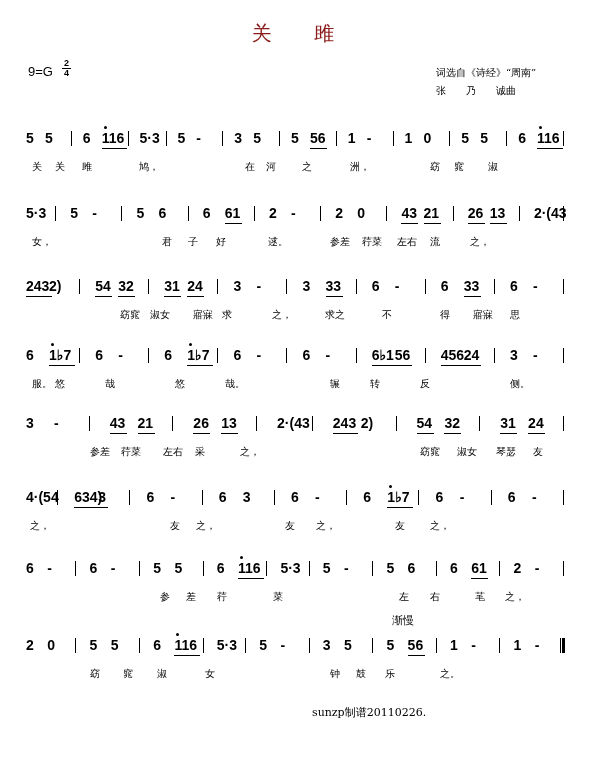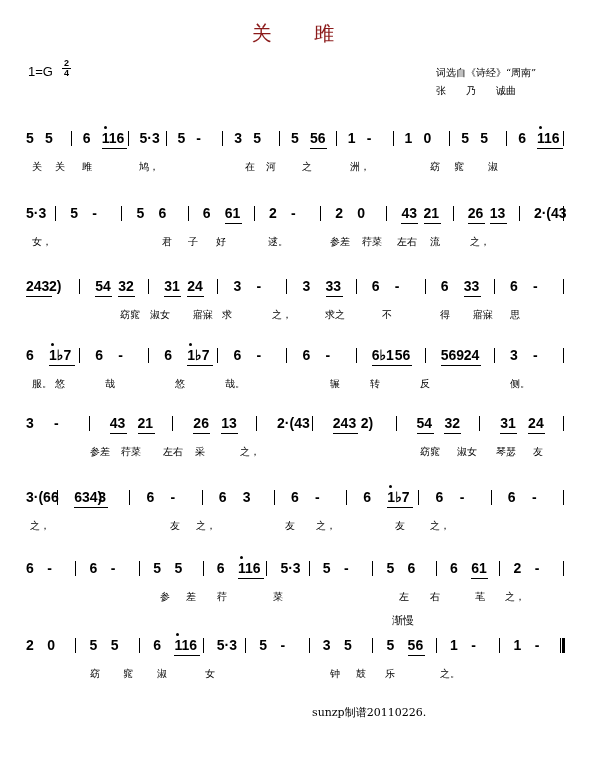--- a/index.html
+++ b/index.html
@@ -16,21 +16,21 @@
   .ul1{position:absolute;height:1px;background:#000;top:18px;}
   .dotabove{position:absolute;width:3px;height:3px;border-radius:50%;background:#000;top:-4px;}
   .lyr{position:absolute;top:30px;font-family:"DejaVu Serif",serif;font-size:10px;white-space:pre;}
   .tempo{position:absolute;left:392px;top:613px;font-family:"DejaVu Serif",serif;font-size:11px;}
   .footer{position:absolute;left:312px;top:705px;font-family:"DejaVu Serif",serif;font-size:11px;}
 </style>
 </head>
 <body>
 
 <div class="title">关 雎</div>
-<div class="key">1=G</div>
+<div class="key">9=G</div>
 <div class="frac">
   <span>2</span>
   <span class="bar"></span>
   <span>4</span>
 </div>
 <div class="credit" style="top:66px">词选自《诗经》“周南”</div>
 <div class="credit" style="top:84px">张　　乃　　诚曲</div>
 
 <div id="score">
     <div class="line" style="top: 130px;">
@@ -183,21 +183,21 @@
       <span class="tok" style="left: 256.435px;">-</span>
       <div class="bar-line" style="left: 286.478px;"></div>
       <span class="tok" style="left: 302.522px;">6</span>
       <span class="tok" style="left: 325.565px;">-</span>
       <div class="bar-line" style="left: 355.609px;"></div>
       <span class="tok" style="left: 371.652px;">6♭1</span>
       <div class="ul1" style="left: 371.652px; width: 25.5px;"></div>
       <span class="tok" style="left: 394.696px;">56</span>
       <div class="ul1" style="left: 394.696px; width: 17px;"></div>
       <div class="bar-line" style="left: 424.739px;"></div>
-      <span class="tok" style="left: 440.783px;">569</span>
+      <span class="tok" style="left: 440.783px;">456</span>
       <div class="ul1" style="left: 440.783px; width: 25.5px;"></div>
       <span class="tok" style="left: 463.826px;">24</span>
       <div class="ul1" style="left: 463.826px; width: 17px;"></div>
       <div class="bar-line" style="left: 493.87px;"></div>
       <span class="tok" style="left: 509.913px;">3</span>
       <span class="tok" style="left: 532.957px;">-</span>
       <div class="bar-line" style="left: 563px;"></div>
       <span class="lyr" style="left: 32px;">服。</span>
       <span class="lyr" style="left: 55px;">悠</span>
       <span class="lyr" style="left: 105px;">哉</span>
@@ -242,21 +242,21 @@
       <span class="lyr" style="left: 121px;">荇菜</span>
       <span class="lyr" style="left: 163px;">左右</span>
       <span class="lyr" style="left: 195px;">采</span>
       <span class="lyr" style="left: 240px;">之，</span>
       <span class="lyr" style="left: 420px;">窈窕</span>
       <span class="lyr" style="left: 457px;">淑女</span>
       <span class="lyr" style="left: 496px;">琴瑟</span>
       <span class="lyr" style="left: 533px;">友</span>
     </div>
     <div class="line" style="top: 489px;">
-      <span class="tok" style="left: 26px;">3·(66</span>
+      <span class="tok" style="left: 26px;">4·(54</span>
       <div class="bar-line" style="left: 57.0909px;"></div>
       <span class="tok" style="left: 74.1818px;">634)</span>
       <div class="ul1" style="left: 74.1818px; width: 34px;"></div>
       <span class="tok" style="left: 98.2727px;">3</span>
       <div class="bar-line" style="left: 129.364px;"></div>
       <span class="tok" style="left: 146.455px;">6</span>
       <span class="tok" style="left: 170.545px;">-</span>
       <div class="bar-line" style="left: 201.636px;"></div>
       <span class="tok" style="left: 218.727px;">6</span>
       <span class="tok" style="left: 242.818px;">3</span>

